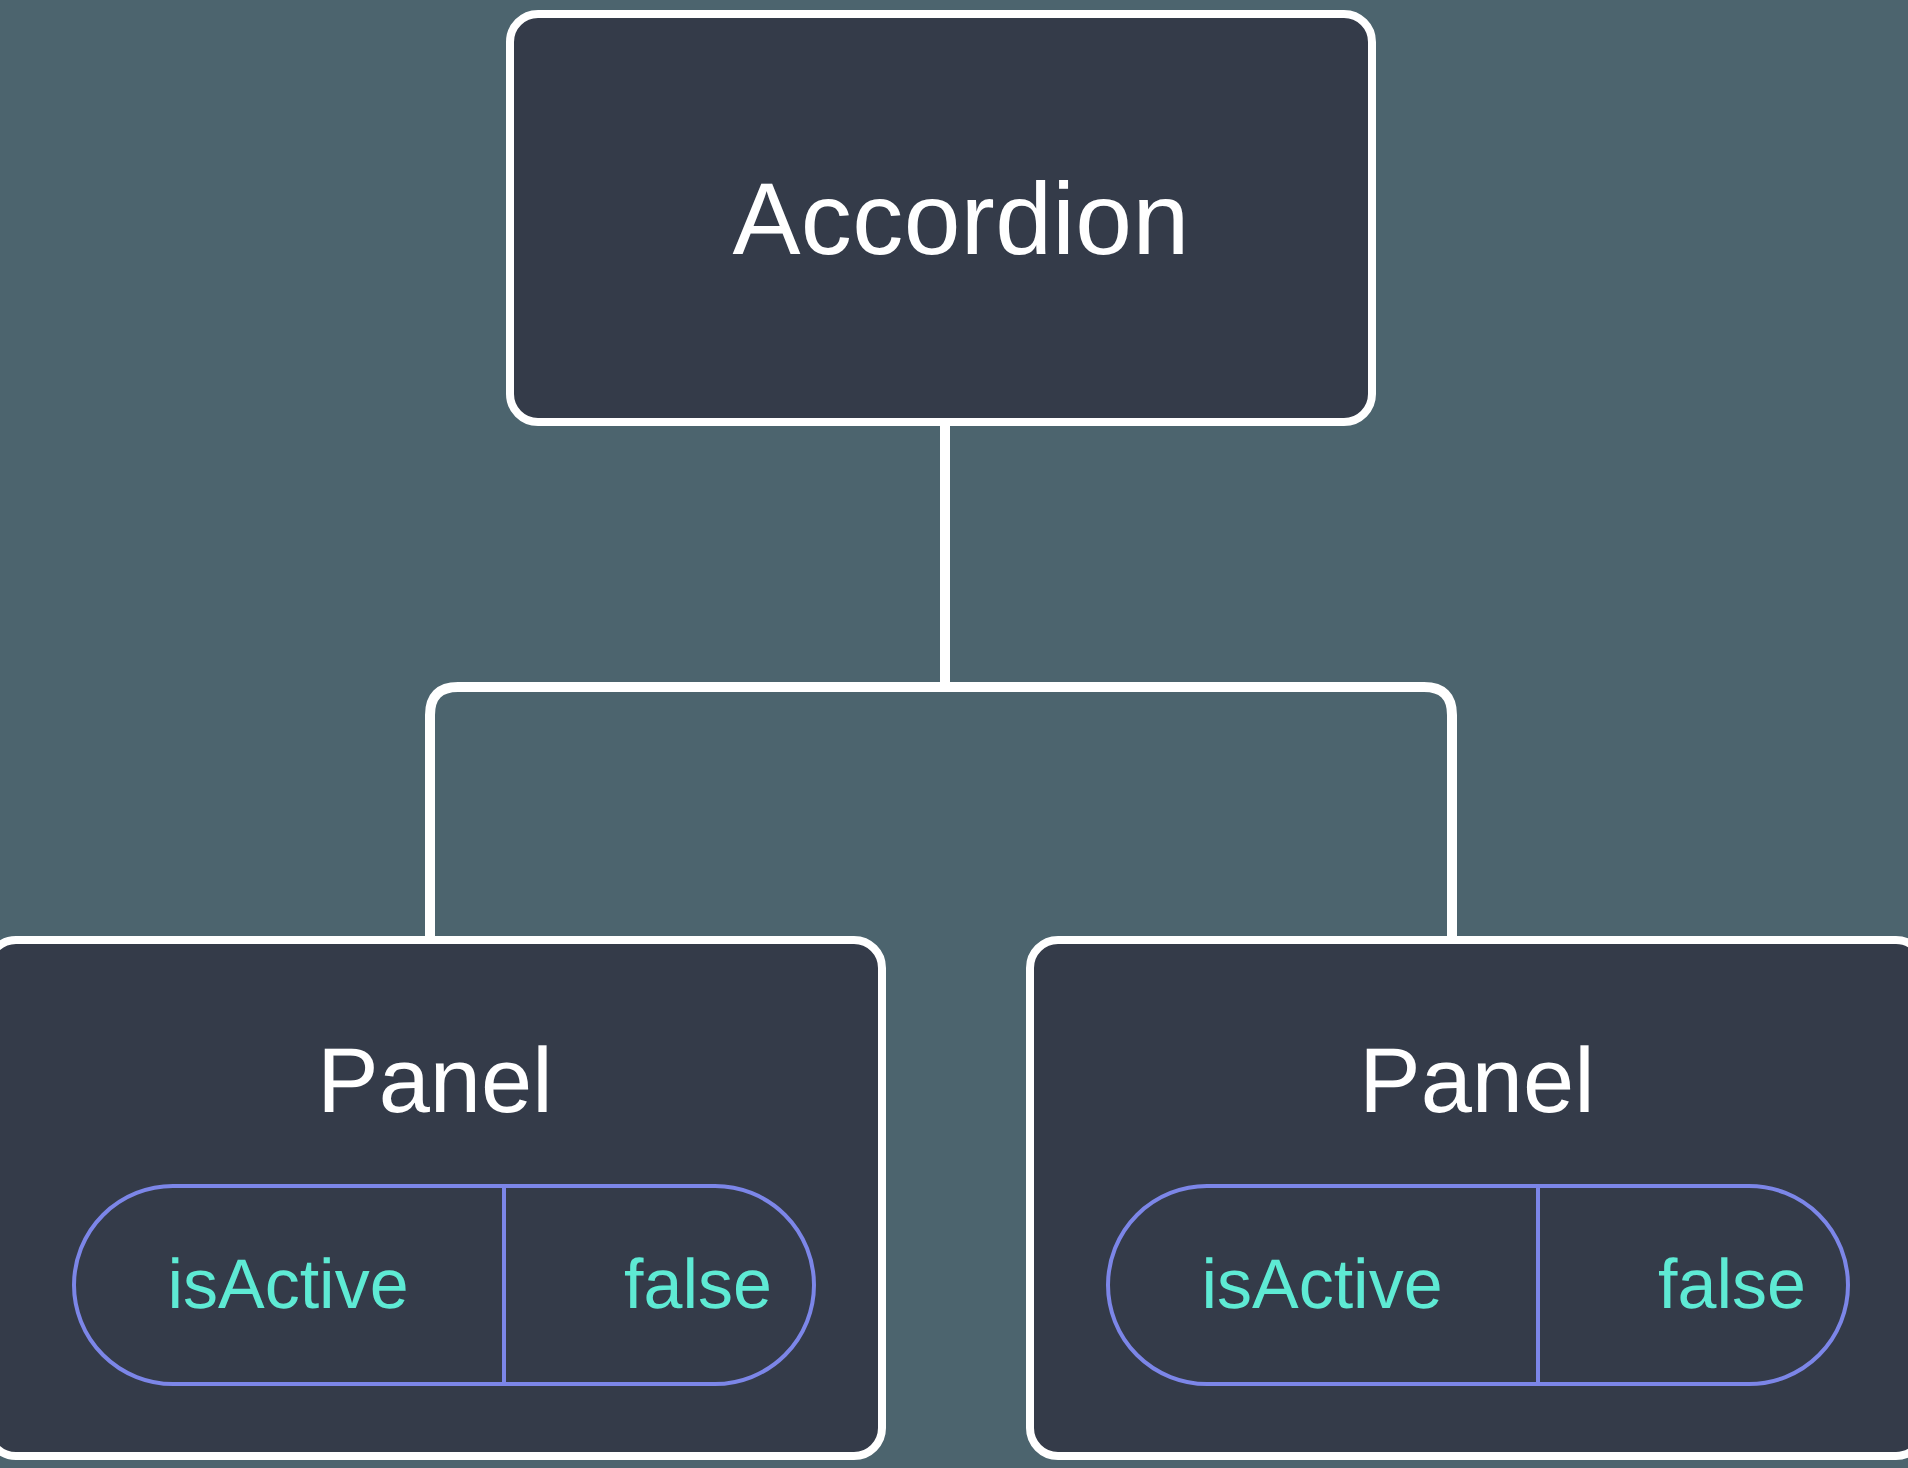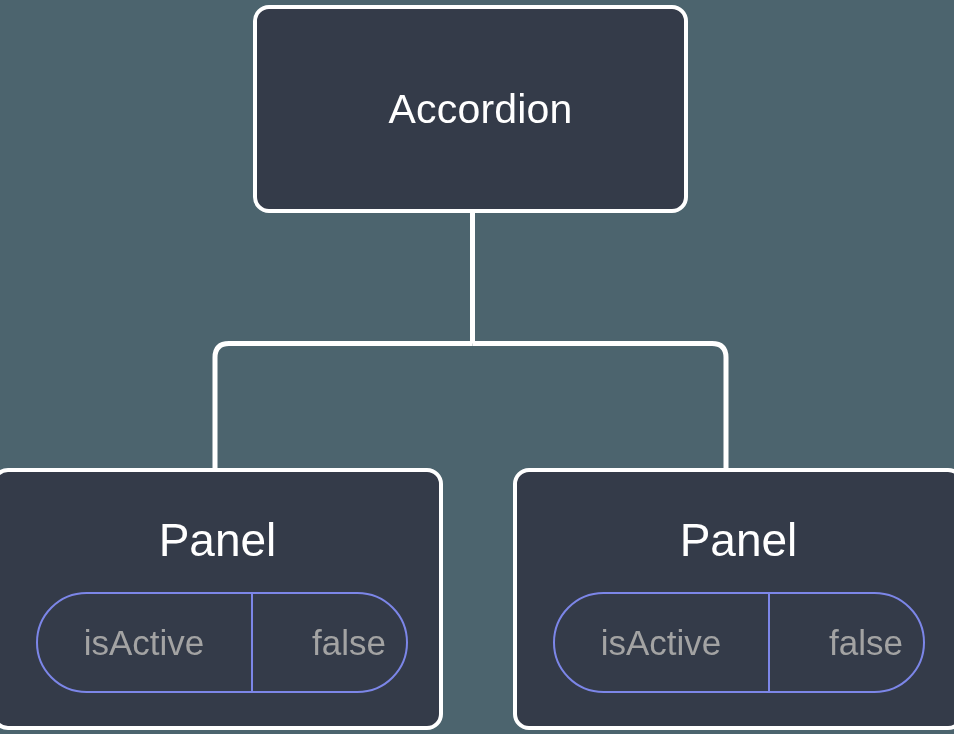--- a/index.html
+++ b/index.html
@@ -41,21 +41,21 @@
 
   
   .node-root {
     left: 253px;
     top: 5px;
     width: 435px;
     height: 208px;
     justify-content: center;
   }
   .node-root .node-title {
-    font-size: 41px;
+    font-size: 51px;
     line-height: 1;
     letter-spacing: 0.2px;
     margin-left: 20px;
   }
 
   
   .node-child {
     top: 468px;
     height: 262px;
     justify-content: flex-start;
@@ -84,21 +84,21 @@
     align-items: stretch;
     background: transparent;
   }
   .node-child-left  .state-pill { width: 372px; margin-left: 8px; }
   .node-child-right .state-pill { width: 372px; }
 
   .pill-cell {
     display: flex;
     align-items: center;
     justify-content: center;
-    color: #a3a3a3;
+    color: #5eead4;
     font-size: 35px;
     font-weight: 400;
     line-height: 1;
     white-space: nowrap;
     user-select: none;
   }
   .pill-key {
     flex: 0 0 213px;
     border-right: 2px solid #7c86e8;
   }

